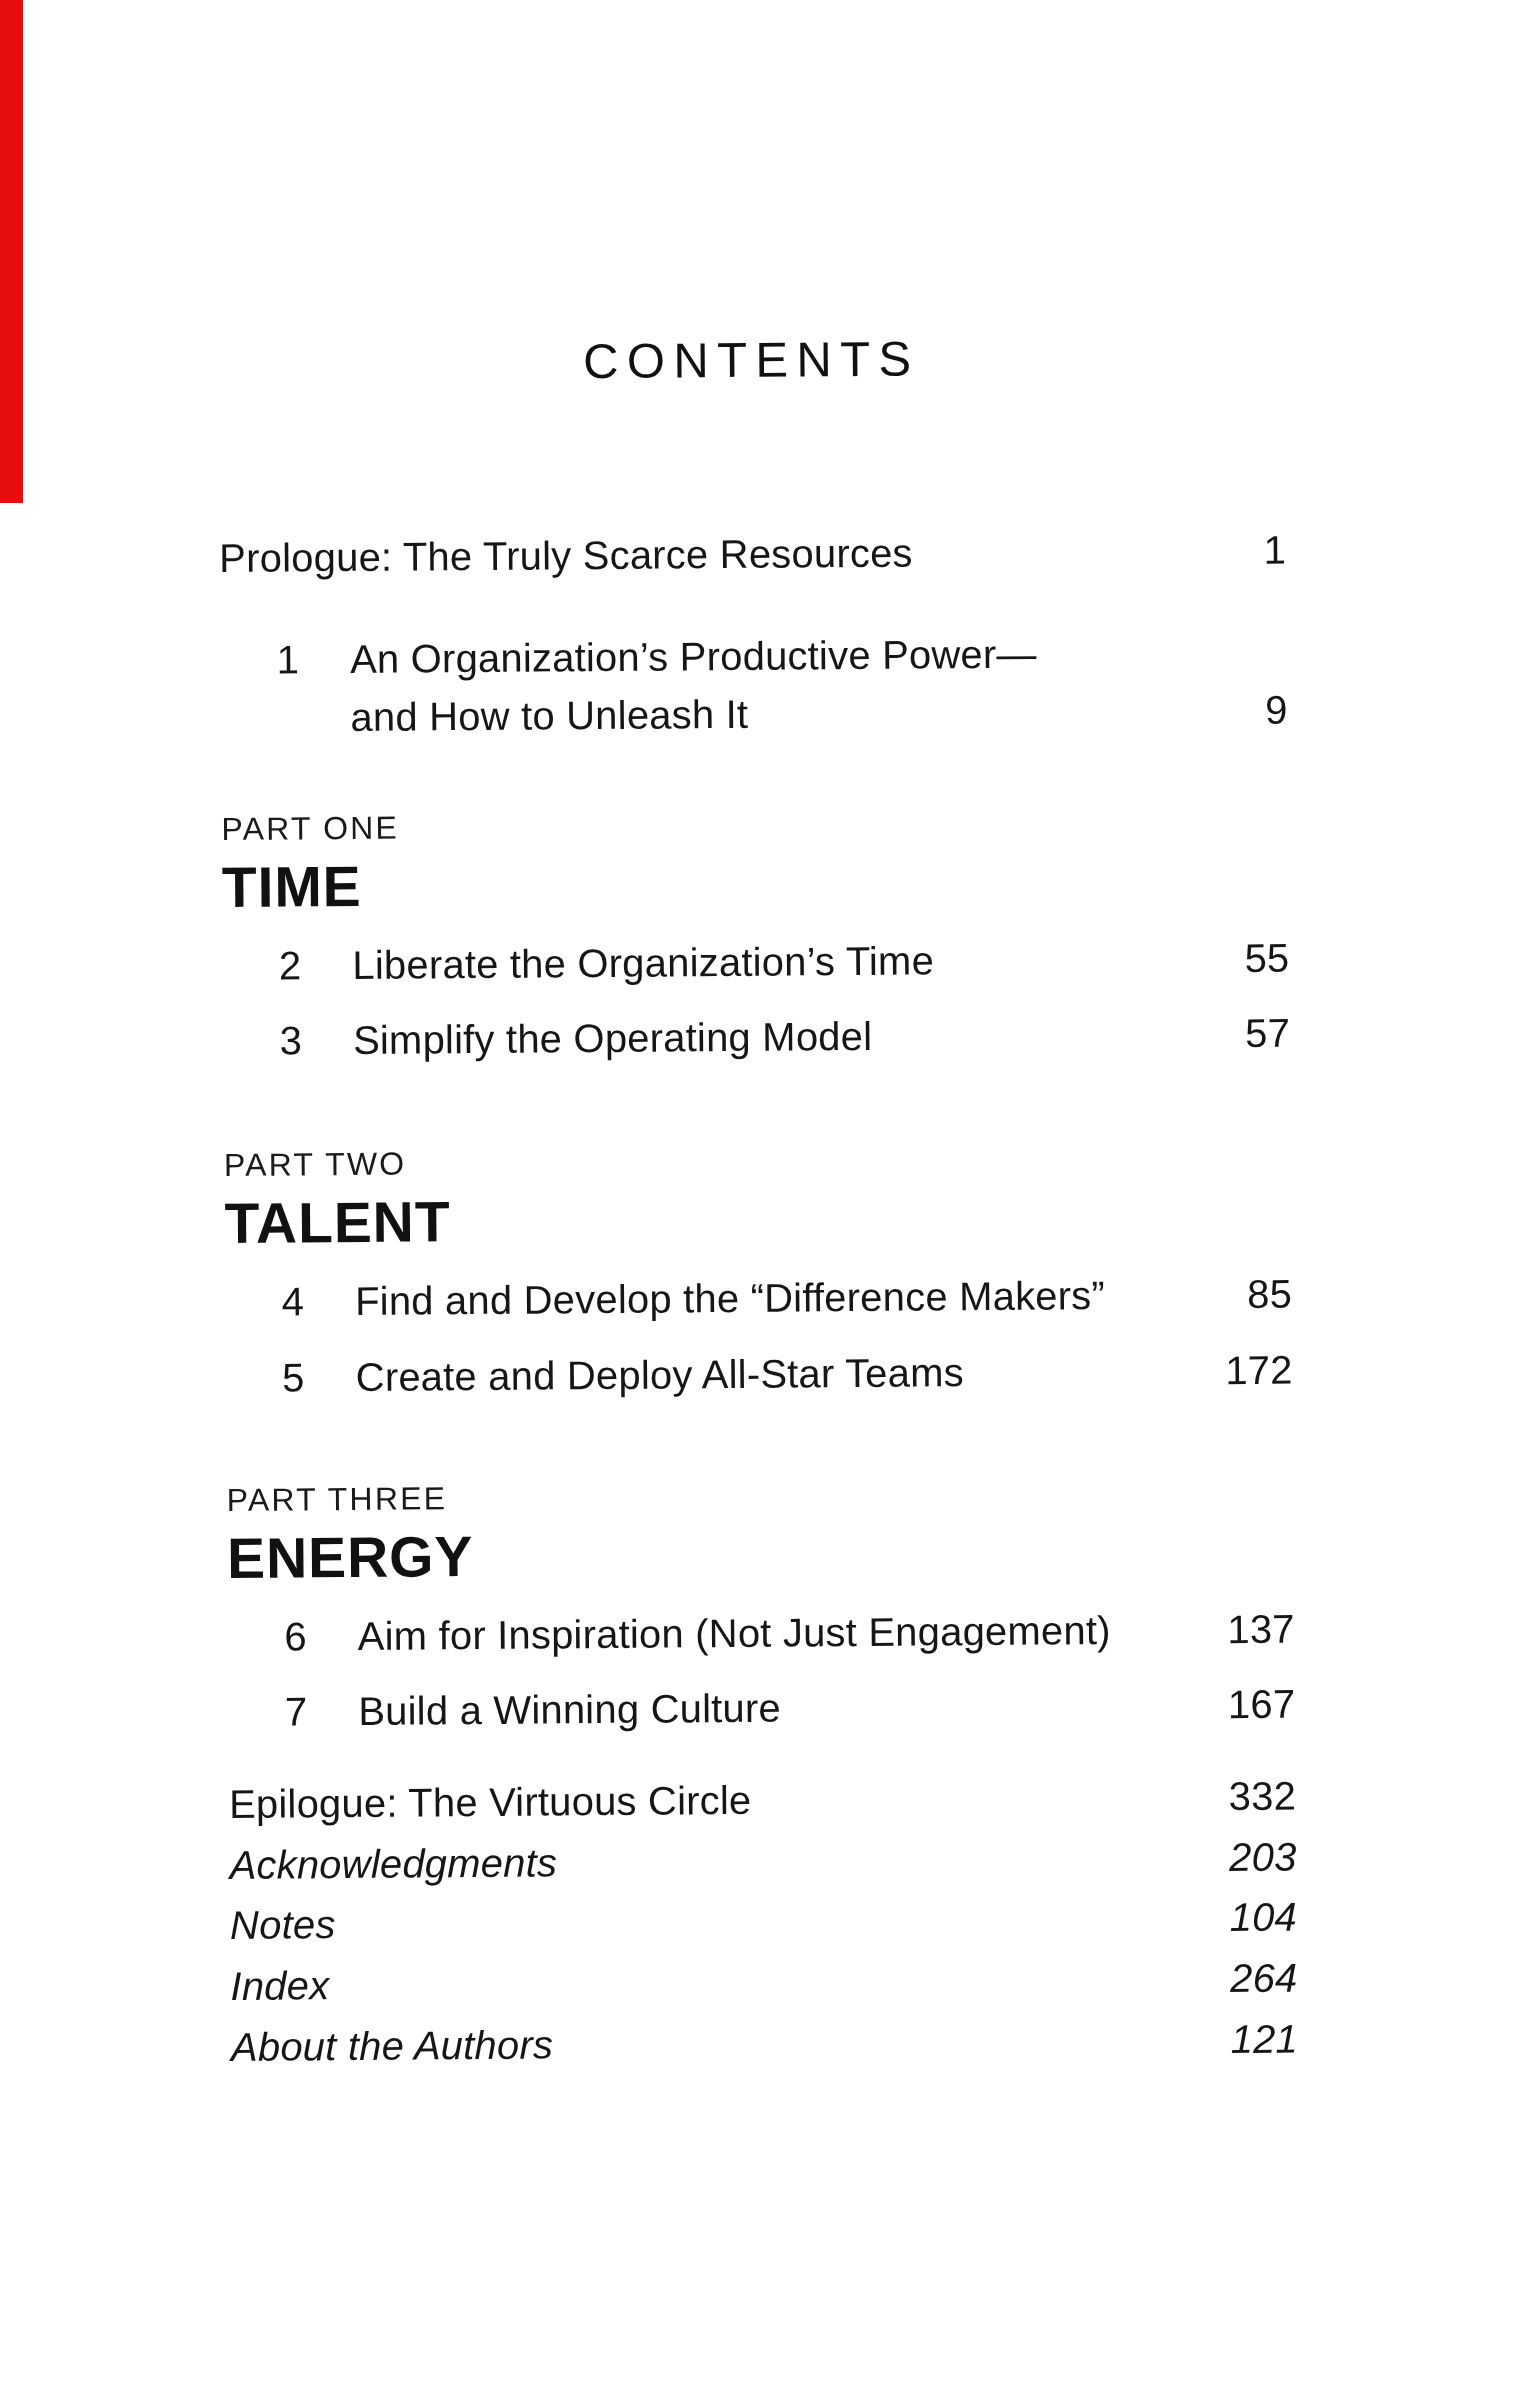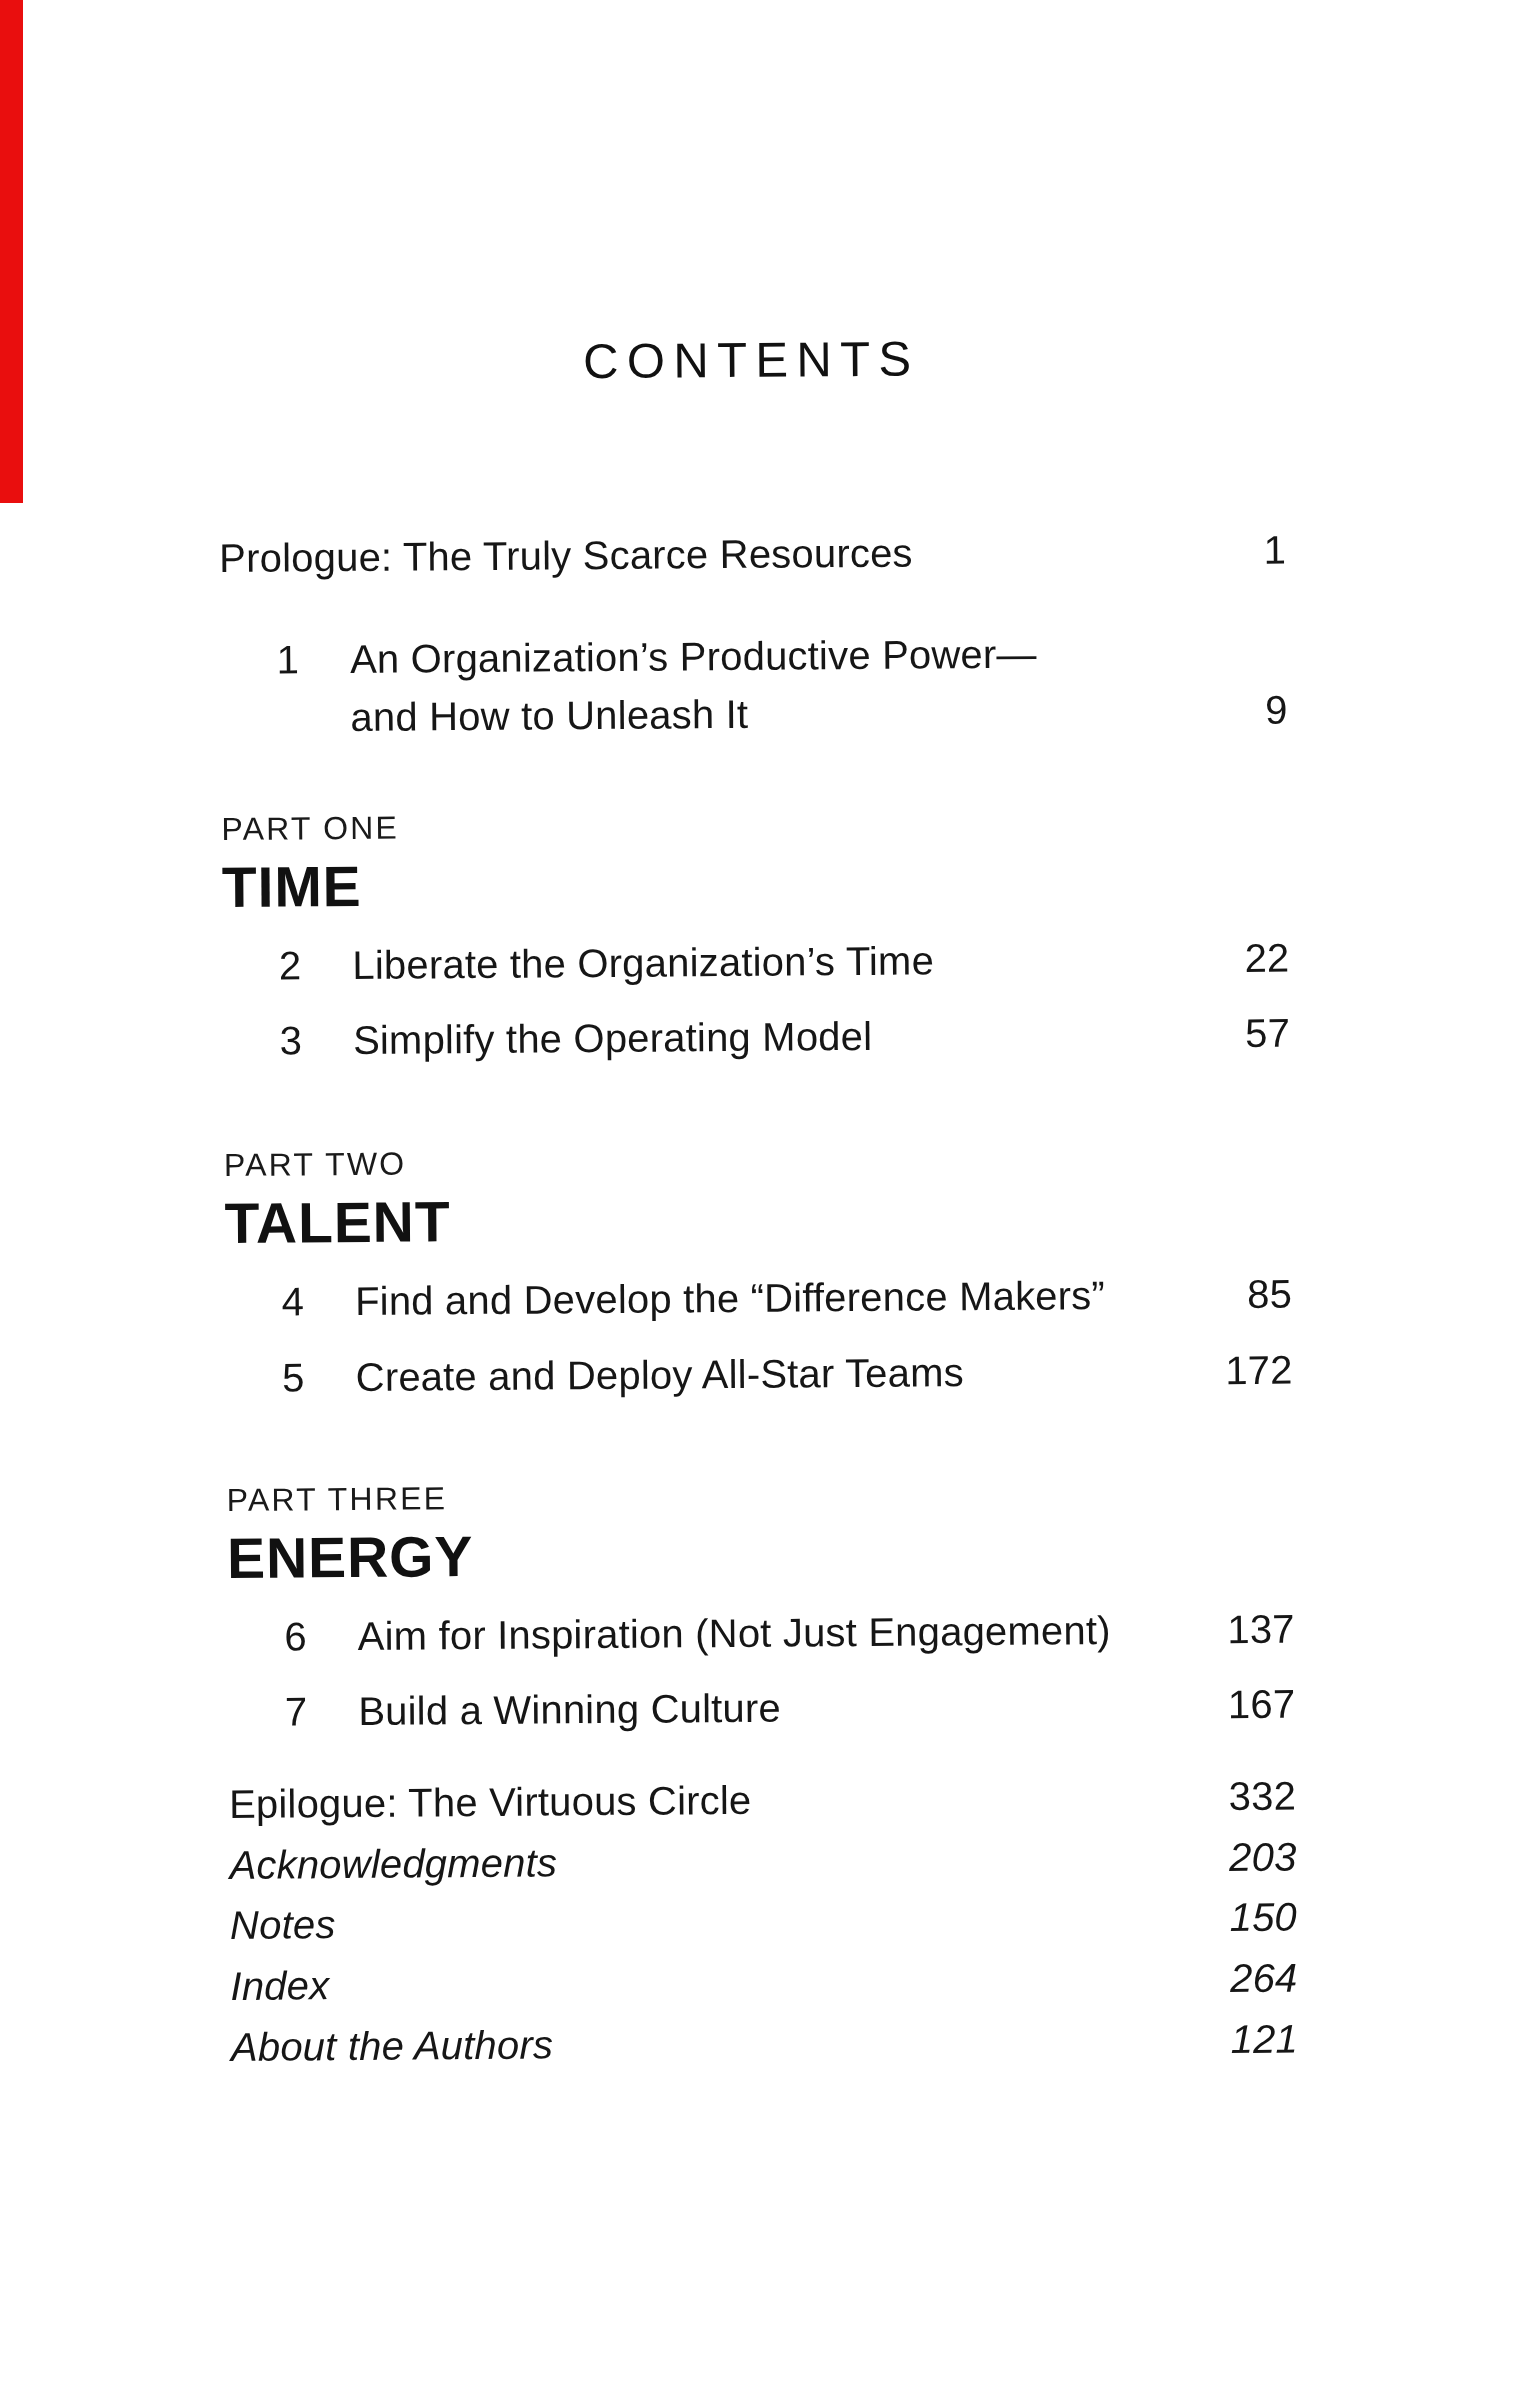--- a/index.html
+++ b/index.html
@@ -135,21 +135,21 @@
       </span>
       <span class="pg">9</span>
     </div>
 
     <p class="part-kicker kicker-one">PART ONE</p>
     <p class="part-title">TIME</p>
 
     <div class="row chapter-row first-ch">
       <span class="ch-num">2</span>
       <span class="ch-title">Liberate the Organization’s Time</span>
-      <span class="pg">22</span>
+      <span class="pg">55</span>
     </div>
     <div class="row chapter-row">
       <span class="ch-num">3</span>
       <span class="ch-title">Simplify the Operating Model</span>
       <span class="pg">57</span>
     </div>
 
     <p class="part-kicker kicker-two">PART TWO</p>
     <p class="part-title">TALENT</p>
 
@@ -182,21 +182,21 @@
       <span class="label">Epilogue: The Virtuous Circle</span>
       <span class="pg">332</span>
     </div>
 
     <div class="row bm-row backmatter-first">
       <span class="label">Acknowledgments</span>
       <span class="pg">203</span>
     </div>
     <div class="row bm-row">
       <span class="label">Notes</span>
-      <span class="pg">150</span>
+      <span class="pg">104</span>
     </div>
     <div class="row bm-row">
       <span class="label">Index</span>
       <span class="pg">264</span>
     </div>
     <div class="row bm-row">
       <span class="label">About the Authors</span>
       <span class="pg">121</span>
     </div>
 

